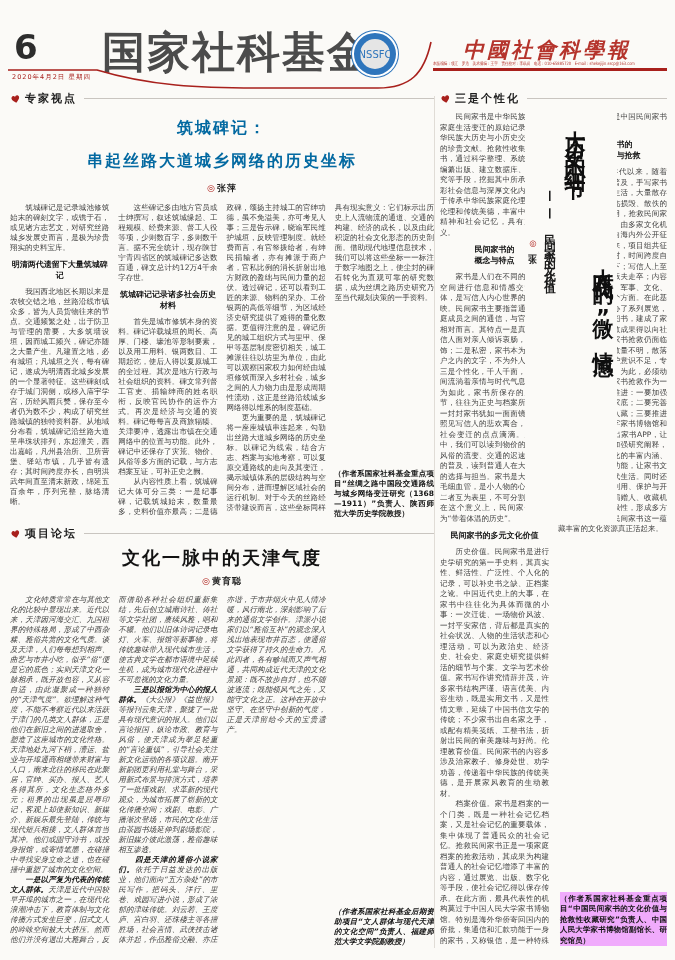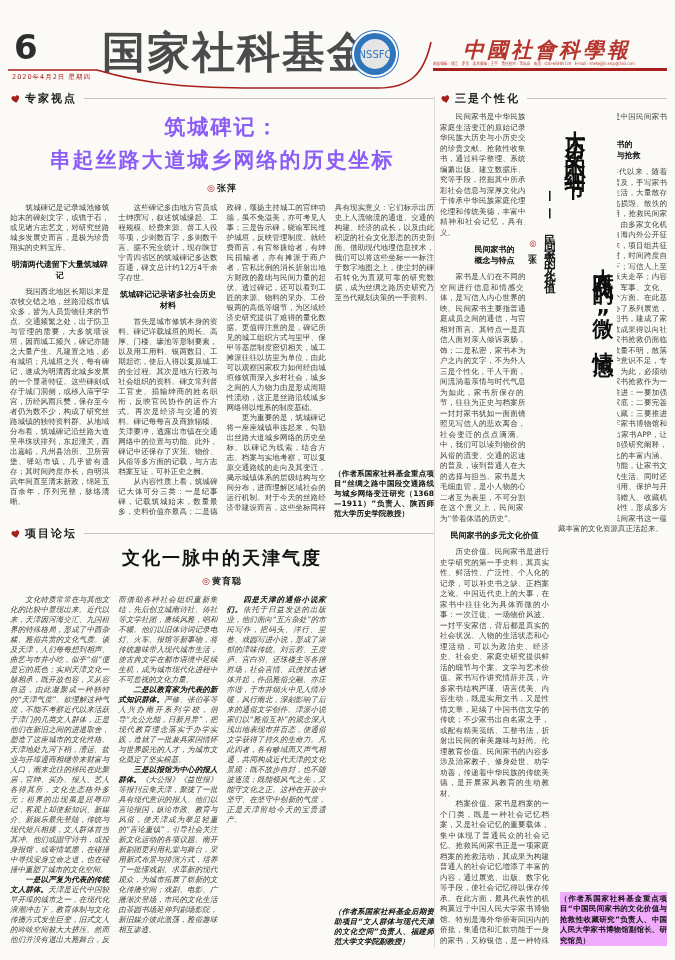--- a/index.html
+++ b/index.html
@@ -23,21 +23,21 @@
   .rule-red{position:absolute;left:433px;top:68px;width:234px;height:3px;background:#a8201c;}
   .vdiv{position:absolute;left:434px;top:96px;height:852px;border-left:1px solid #e0dcd6;}
   
   .left-col{position:absolute;left:10px;top:92px;width:424px;}
   .right-col{position:absolute;left:440px;top:92px;width:227px;}
   .secbar{display:flex;align-items:center;height:13px;}
   .secbar .heart{width:11px;height:10px;margin-right:4px;flex:none;transform:rotate(-12deg);}
   .seclabel{font-size:11px;font-weight:bold;color:#1d1d1d;letter-spacing:2px;white-space:nowrap;}
   .secline{flex:1;border-top:1px solid #c9c5c0;margin-left:7px;}
   
-  .a1-head{ text-align:center;font-weight:900;font-size:21px;line-height:33px;color:#8b5cf6;
+  .a1-head{ text-align:center;font-weight:900;font-size:16px;line-height:33px;color:#0369a1;
         letter-spacing:2px;margin-top:6px;}
   .a3-head{ text-align:center;font-weight:900;font-size:18px;line-height:24px;color:#121212;
         letter-spacing:2px;margin-top:6px;}
   .author{text-align:center;margin-top:6px;font-size:9px;line-height:11px;}
   .author .mark{color:#b0241f;margin-right:2px;}
   .author .nm{font-weight:bold;color:#1f1f1f;letter-spacing:1px;}
   
   .cols4{margin-top:9px;height:316px;column-count:4;column-gap:9px;column-fill:auto;overflow:hidden;
         text-align:justify;font-size:7.5px;line-height:10px;color:#3e3e3e;position:relative;}
   .cols4b{margin-top:8px;height:352px;column-count:4;column-gap:9px;column-fill:auto;overflow:hidden;
@@ -120,21 +120,20 @@
       <span class="secline"></span>
     </div>
 
     <div class="a3-head">文化一脉中的天津气度</div>
     <div class="author">
       <span class="mark">◎</span><span class="nm">黄育聪</span>
     </div>
     <div class="cols4b">
       <p class="txt">　　文化特质常常在与其他文化的比较中显现出来。近代以来，天津因河海交汇、九国租界的特殊格局，形成了中西杂糅、雅俗共赏的文化气质。谈及天津，人们每每想到相声、曲艺与市井小吃，似乎“俗”便是它的底色；实则天津文化一脉相承，既开放包容，又从容自适，由此凝聚成一种独特的“天津气度”。欲理解这种气度，不能不考察近代以来活跃于津门的几类文人群体，正是他们在新旧之间的进退取舍，塑造了这座城市的文化性格。天津地处九河下梢，漕运、盐业与开埠通商相继带来财富与人口，南来北往的移民在此聚居，官绅、买办、报人、艺人各得其所，文化生态格外多元；租界的出现虽是屈辱印记，客观上却使新知识、新媒介、新娱乐最先登陆，传统与现代短兵相接，文人群体首当其冲。他们或固守诗书，或投身报馆，或寄情笔墨，在碰撞中寻找安身立命之道，也在碰撞中重塑了城市的文化空间。</p>
       <p class="txt"><b class="lead">　　一是以严复为代表的传统文人群体。</b><span>天津是近代中国较早开埠的城市之一，在现代化浪潮冲击下，教育体制与文化传播方式发生巨变，旧式文人的吟咏空间被大大挤压。然而他们并没有退出大雅舞台，反而借助各种社会组织重新集结，先后创立城南诗社、俦社等文学社团，赓续风雅，唱和不辍。他们以旧体诗词记录电灯、火车、报馆等新事物，将传统趣味带入现代城市生活，使古典文学在都市语境中延续生机，成为城市现代化进程中不可忽视的文化力量。</span></p>
-      <p class="txt"><b class="lead">　　二是以教育家为代表的新式知识群体。</b><span>严修、张伯苓等人兴办南开系列学校，倡导“允公允能，日新月异”，把现代教育理念落实于办学实践，造就了一批兼具家国情怀与世界眼光的人才，为城市文化奠定了坚实根基。</span></p>
       <p class="txt"><b class="lead">　　三是以报馆为中心的报人群体。</b><span>《大公报》《益世报》等报刊云集天津，聚拢了一批具有现代意识的报人。他们以言论报国，纵论市政、教育与风俗，使天津成为举足轻重的“言论重镇”，引导社会关注新文化运动的各项议题。南开新剧团更利用礼堂与舞台，采用新式布景与排演方式，培养了一批懂戏剧、求革新的现代观众，为城市拓展了崭新的文化传播空间；戏剧、电影、广播渐次登场，市民的文化生活由茶园书场延伸到剧场影院，新旧媒介彼此激荡，雅俗趣味相互渗透。</span></p>
       <p class="txt"><b class="lead">　　四是天津的通俗小说家们。</b><span>依托于日益发达的出版业，他们面向“五方杂处”的市民写作，把码头、洋行、里巷、戏园写进小说，形成了浓郁的津味传统。刘云若、王度庐、宫白羽、还珠楼主等各擅胜场，社会言情、武侠技击诸体并起，作品雅俗交融、亦庄亦谐，于市井烟火中见人情冷暖，风行南北，深刻影响了后来的通俗文学创作。津派小说家们以“雅俗互补”的观念深入浅出地表现市井百态，使通俗文学获得了持久的生命力。凡此四者，各有畛域而又声气相通，共同构成近代天津的文化景观：既不故步自封，也不随波逐流；既能领风气之先，又能守文化之正。这种在开放中坚守、在坚守中创新的气度，正是天津留给今天的宝贵遗产。</span></p>
       <div class="colfoot">（作者系国家社科基金后期资助项目“文人群体与现代天津的文化空间”负责人、福建师范大学文学院副教授）</div>
     </div>
   </div>
 
   <div class="right-col">
 
     <div class="secbar">
       <svg class="heart" viewBox="0 0 10 10">

